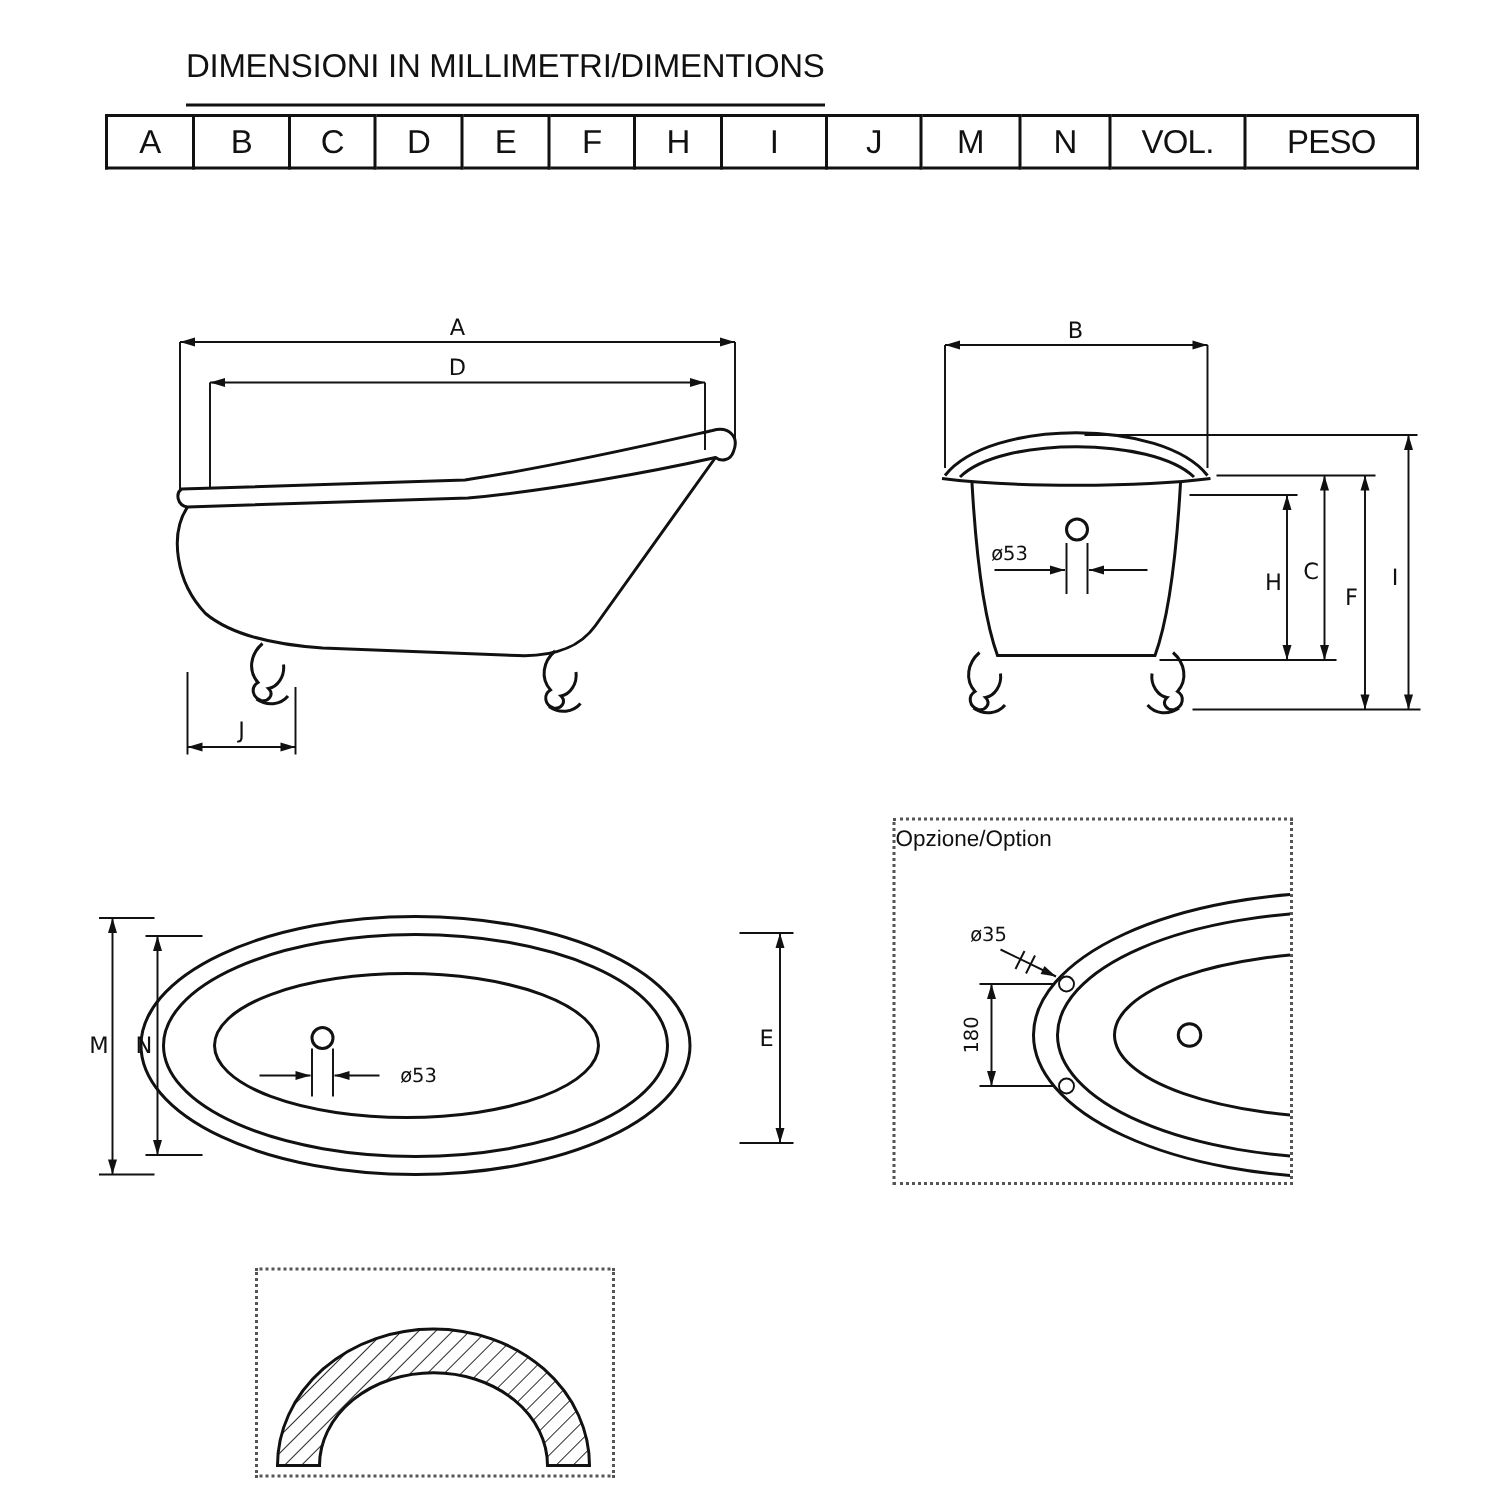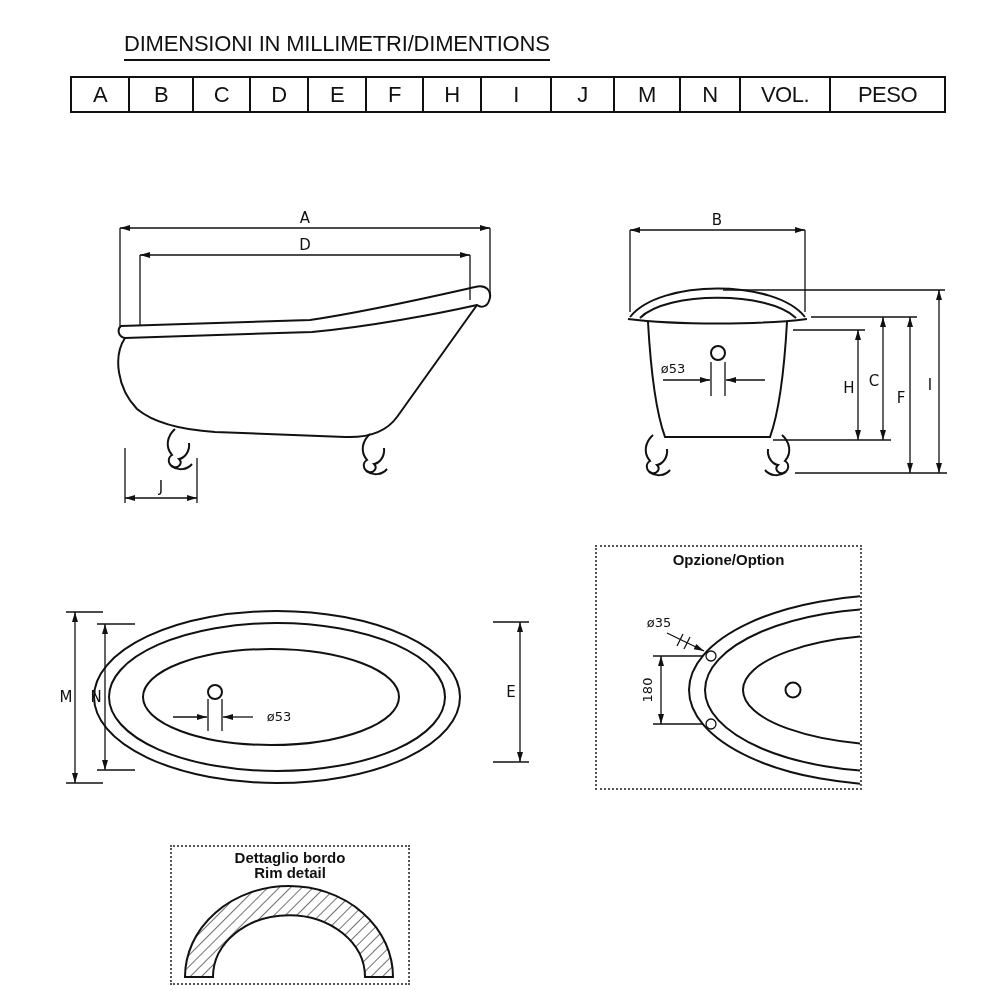--- a/index.html
+++ b/index.html
@@ -3,42 +3,42 @@
 <meta charset="utf-8">
 <style>
   html,body{margin:0;padding:0;}
   body{
     width:1000px;height:1000px;position:relative;background:#fff;
     font-family:"Liberation Sans",sans-serif;color:#111;overflow:hidden;
   }
   .abs{position:absolute;}
   #main-title{
     left:124px;top:31px;font-size:22px;letter-spacing:-0.2px;
-    border-bottom:2px solid #111;padding-bottom:2px;white-space:nowrap;
+    border-bottom:2px solid #111;padding-bottom:12px;white-space:nowrap;
   }
   #dims-table{
     position:absolute;left:70px;top:76px;border-collapse:collapse;table-layout:fixed;
     border:2px solid #111;
   }
   #dims-table th,#dims-table td{
     border:2px solid #111;text-align:center;height:33px;padding:0 2px;
     font-weight:normal;letter-spacing:-0.5px;white-space:nowrap;overflow:hidden;
   }
   #dims-table th{font-size:22px;}
   #dims-table td{font-size:21px;}
   svg{display:block;}
   svg .thin{stroke:#111;stroke-width:1.3;fill:none;}
   svg .thick{stroke:#111;stroke-width:2;fill:none;}
   svg text{fill:#111;font-family:"DejaVu Sans",sans-serif;}
   .dimtext{font-size:15px;text-anchor:middle;}
   .smalltext{font-size:13px;text-anchor:middle;}
   .dotted-box{border:2px dotted #555;box-sizing:border-box;}
   .box-title{
-    position:absolute;top:5px;left:0;width:100%;text-align:center;
-    font-weight:bold;font-size:15px;line-height:15px;z-index:2;
+    position:absolute;top:5px;left:0;width:100%;
+    font-weight:normal;font-size:15px;line-height:15px;z-index:2;
   }
 </style>
 </head>
 <body>
 
 <div id="main-title" class="abs">DIMENSIONI IN MILLIMETRI/DIMENTIONS</div>
 
 <table id="dims-table">
   <colgroup id="tcols">
       <col style="width: 58px;">
@@ -235,24 +235,20 @@
     <g>
       <line class="thin" x1="56" y1="109" x2="106" y2="109"></line>
       <line class="thin" x1="56" y1="177" x2="106" y2="177"></line>
       <line class="thin" x1="64" y1="109" x2="64" y2="177" marker-start="url(#mO)" marker-end="url(#mO)"></line>
       <text class="smalltext" x="0" y="0" transform="translate(55,143) rotate(-90)">180</text>
     </g>
   </svg>
 </div>
 
 <div class="abs dotted-box" style="left:170px;top:845px;width:240px;height:140px">
-  <div class="box-title" style="top:3px">
-    <div>Dettaglio bordo</div>
-    <div>Rim detail</div>
-  </div>
   <svg width="236" height="136" viewBox="0 0 236 136">
     <defs>
       <pattern id="hatch" width="8" height="8" patternUnits="userSpaceOnUse" patternTransform="rotate(45)">
         <line x1="0" y1="0" x2="0" y2="8" stroke="#222" stroke-width="1.3"></line>
       </pattern>
     </defs>
     <path d="M 13,130 A 104,91 0 0 1 221,130 L 193,130 A 75,61 0 0 0 41,130 Z" fill="url(#hatch)" stroke="#111" stroke-width="2"></path>
   </svg>
 </div>
 

